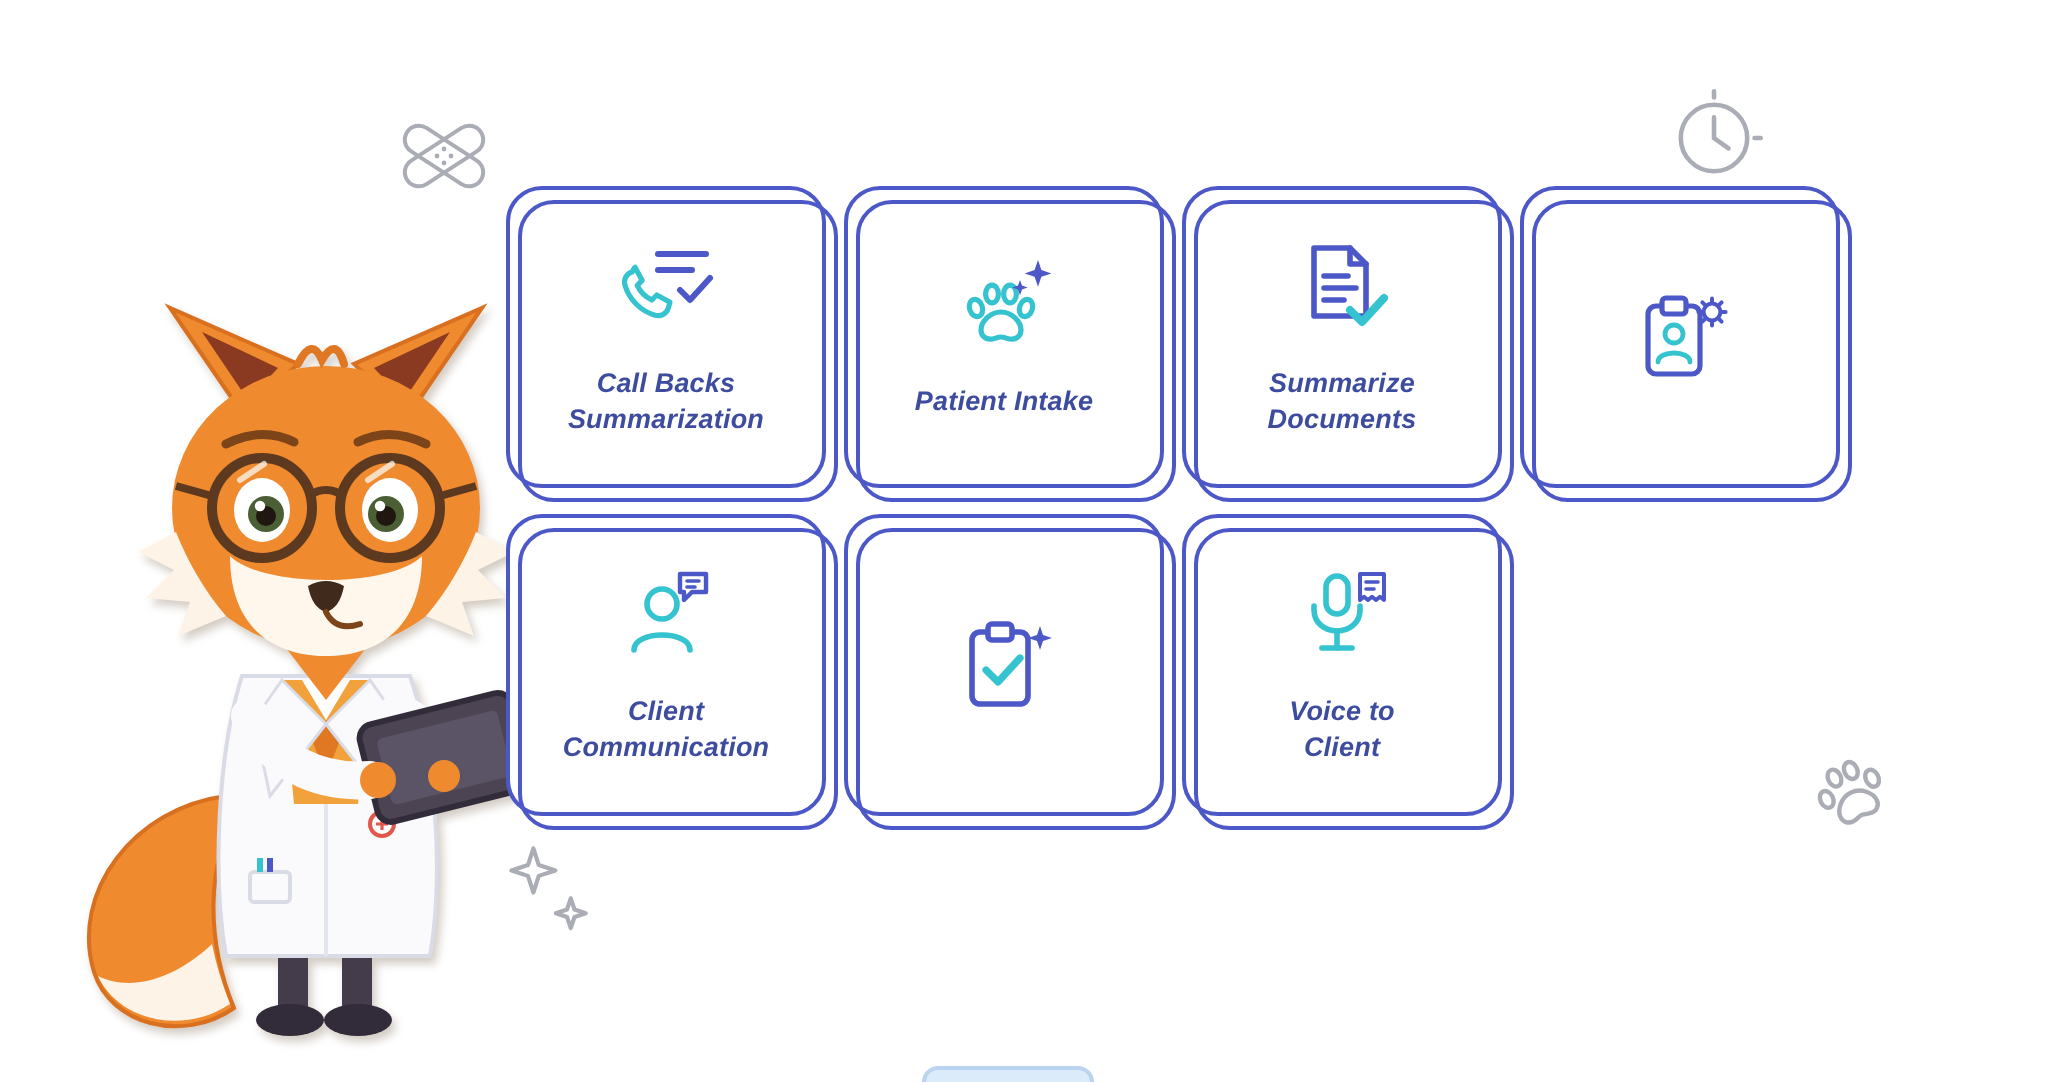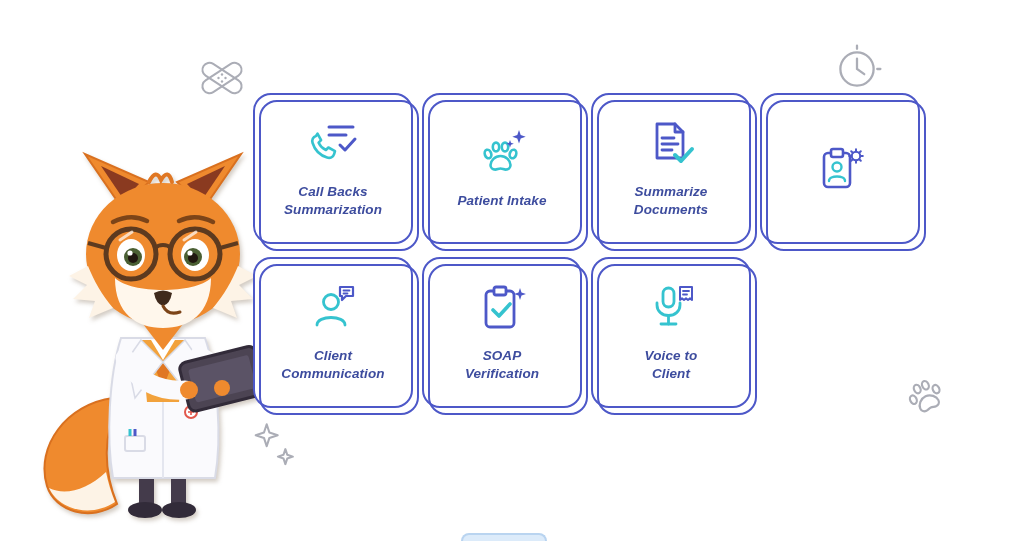--- a/index.html
+++ b/index.html
@@ -273,22 +273,20 @@
 
   <div class="card">
     <svg class="icon" viewBox="0 0 52 52">
       <g fill="none" stroke="#4d58c8" stroke-width="2.8" stroke-linejoin="round">
         <rect x="10" y="9" width="28" height="36" rx="4"></rect>
         <rect x="18" y="5" width="12" height="8" rx="2" fill="#fff"></rect>
       </g>
       <path d="M17 28l6 6 11-12" fill="none" stroke="#35c3cf" stroke-width="3.6" stroke-linecap="round" stroke-linejoin="round"></path>
       <path d="M44 6l1.5 4.5L50 12l-4.5 1.5L44 18l-1.5-4.5L38 12l4.5-1.5z" fill="#4d58c8"></path>
     </svg>
-    <span class="label">SOAP
-Verification</span>
   </div>
 
   <div class="card">
     <svg class="icon" viewBox="0 0 52 52">
       <g fill="none" stroke="#35c3cf" stroke-width="2.8" stroke-linecap="round" stroke-linejoin="round">
         <rect x="18" y="6" width="11" height="19" rx="5.5"></rect>
         <path d="M12 21v2c0 6.3 5.2 10.5 11.5 10.5S35 29.3 35 23v-2"></path>
         <path d="M23.5 33.5V42"></path>
           <path d="M16 42h15"></path>
       </g>

